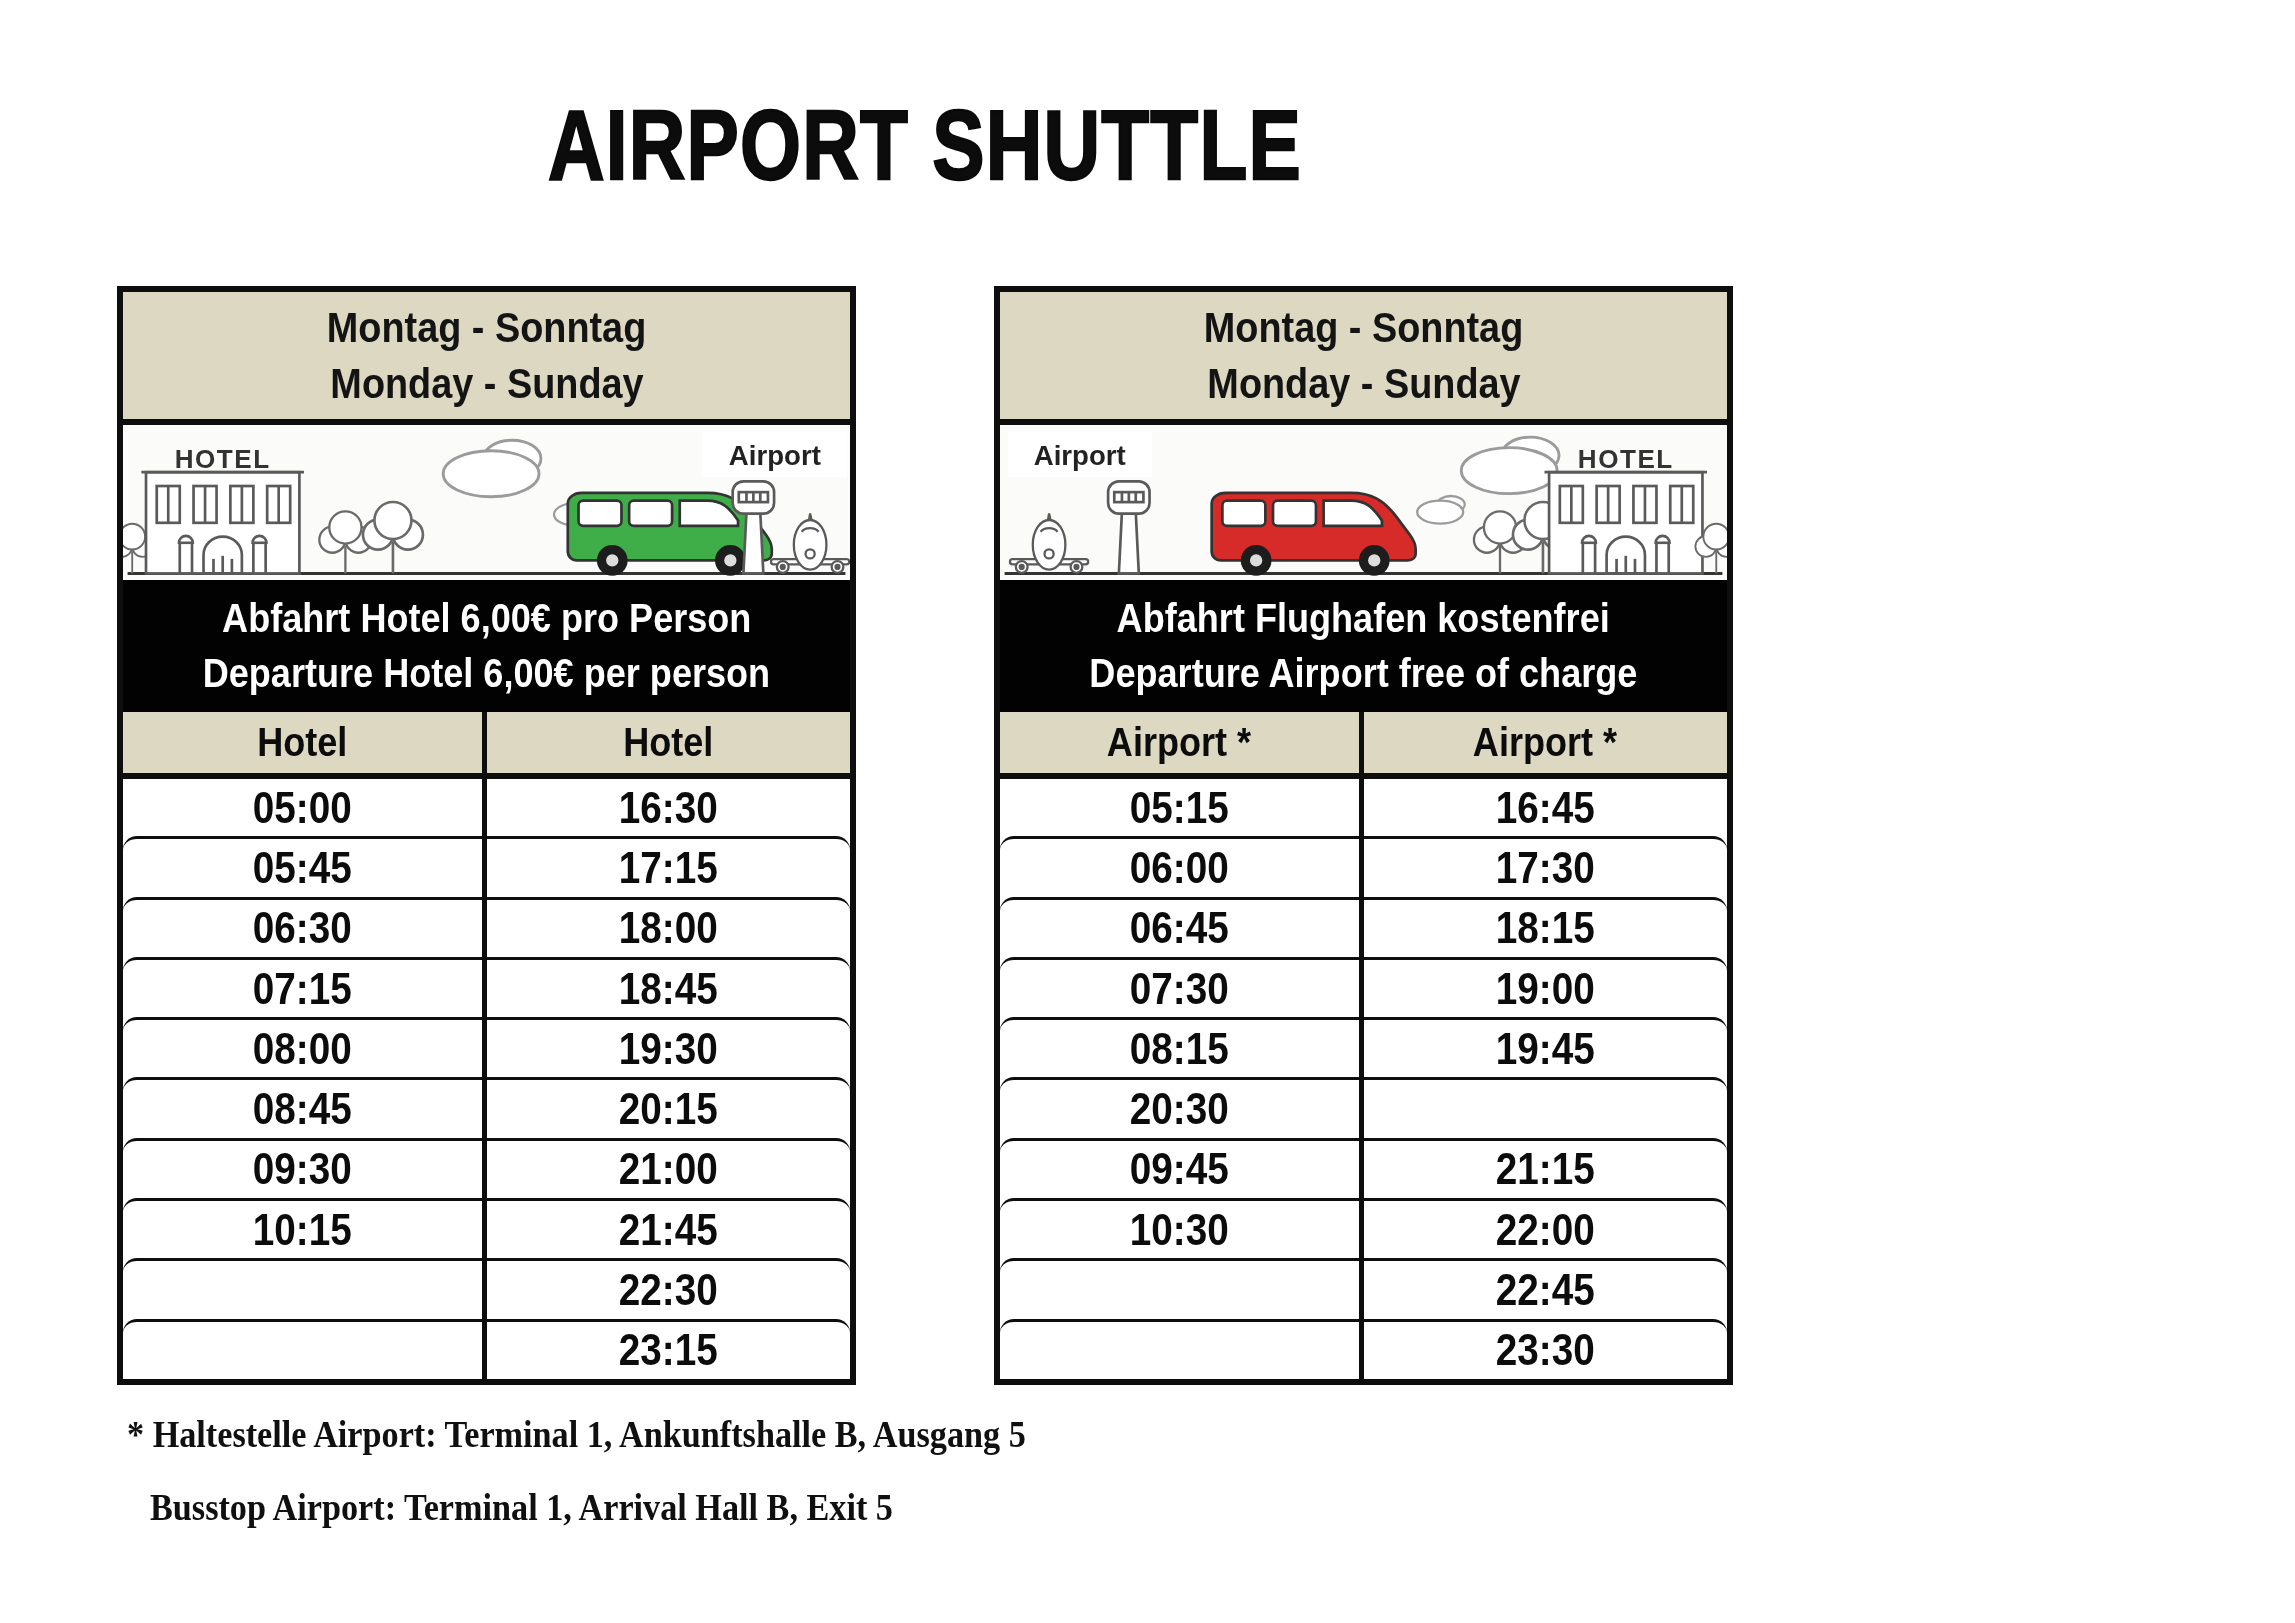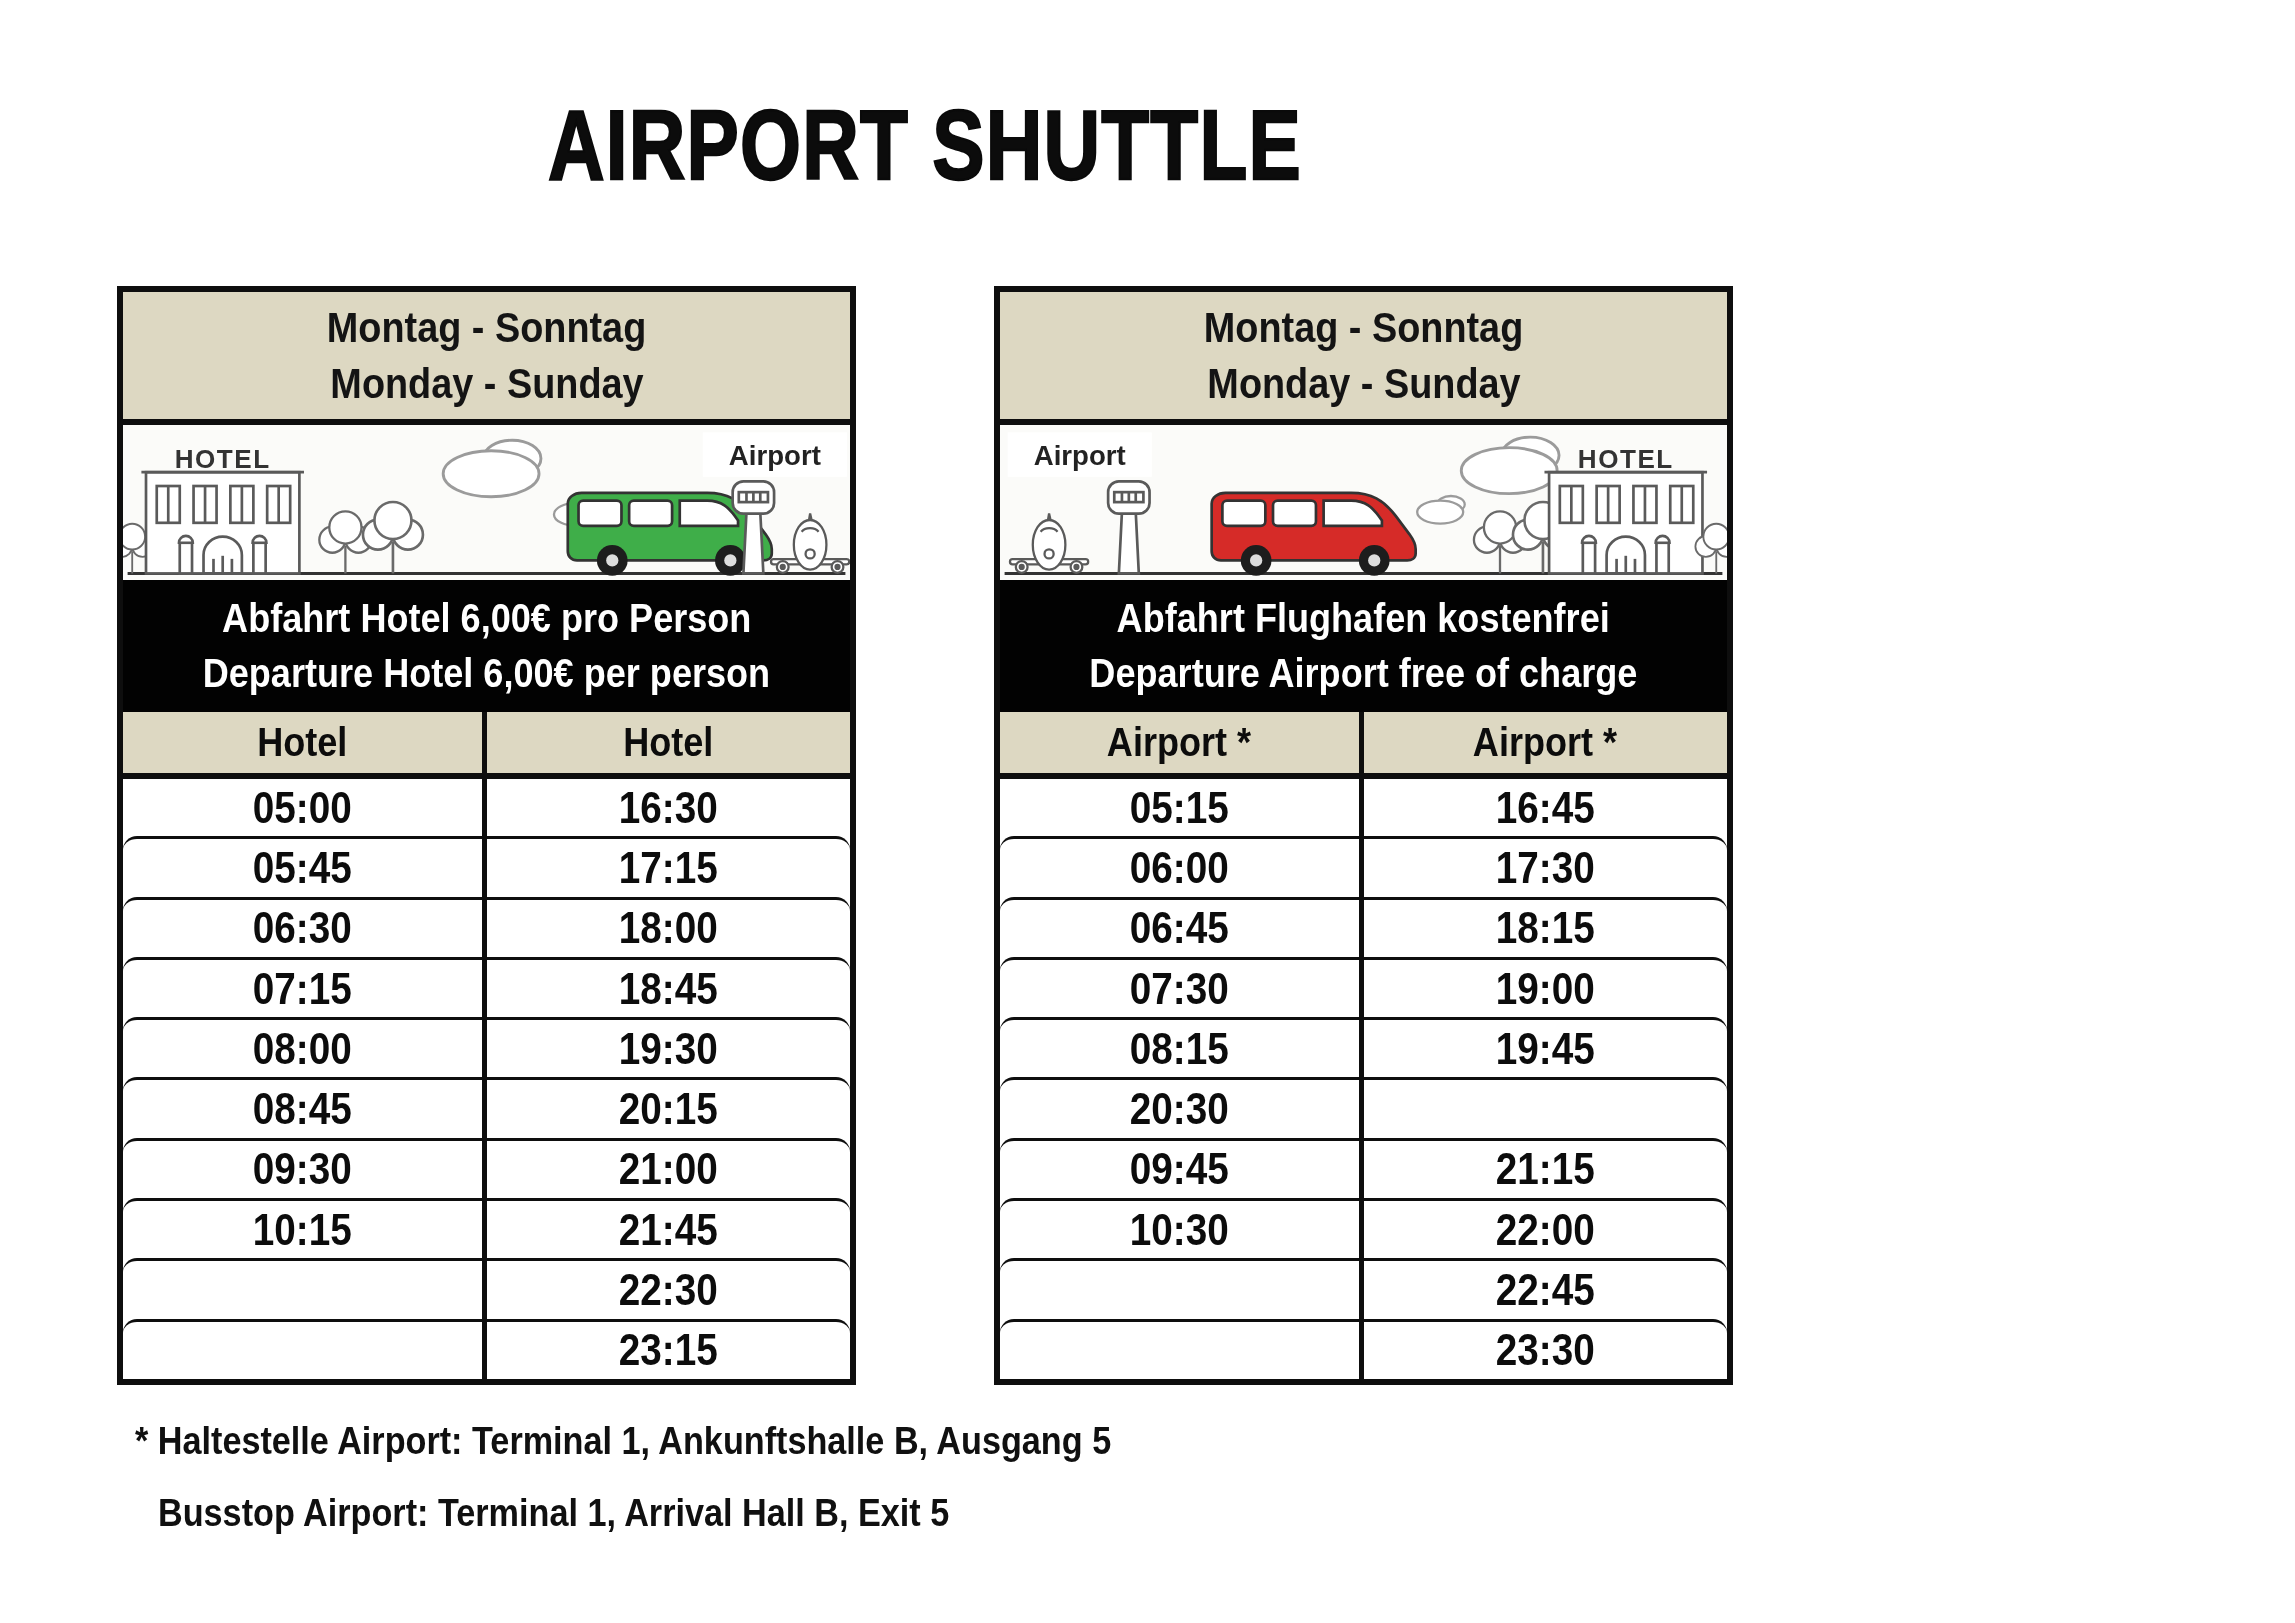--- a/index.html
+++ b/index.html
@@ -35,21 +35,21 @@
   .cols-header { flex: 0 0 67px; display: flex; background: #ddd8c2; border-bottom: 6.9px solid #0e0e0e; font-size: 41px; }
   .col { width: 50%; display: flex; align-items: center; justify-content: center; }
   .col:first-child { border-right: 5.4px solid #0e0e0e; }
   .rows { flex: 1; display: flex; flex-direction: column; }
   .row { flex: 1; display: flex; border-top: 3.1px solid #0e0e0e; border-radius: 14px; }
   .row:first-child { border-top: 0; }
   .cell { width: 50%; display: flex; align-items: center; justify-content: center; font-size: 44px; }
   .cell:first-child { border-right: 5.4px solid #0e0e0e; }
   .cond { display: inline-block; transform: scaleX(0.88); transform-origin: center; white-space: nowrap; }
   .footnotes { position: absolute; left: 127px; top: 1412px; font-size: 38px; color: #101010; }
-  .footnotes p { margin: 8px; }
+  .footnotes p { margin: 0; font-family: Liberation Serif, serif; }
   .footnotes .fn2 { margin-top: 29px; padding-left: 23px; }
   .cond-l { display: inline-block; transform: scaleX(0.90); transform-origin: left center; white-space: nowrap; }
   svg text { font-family: "Liberation Sans", sans-serif; font-weight: bold; }
 </style>
 </head>
 <body>
 
 <svg width="0" height="0" style="position:absolute">
   <defs>
     <g id="shape-tree" stroke="#6a6a6a" stroke-width="3" fill="#fff">

